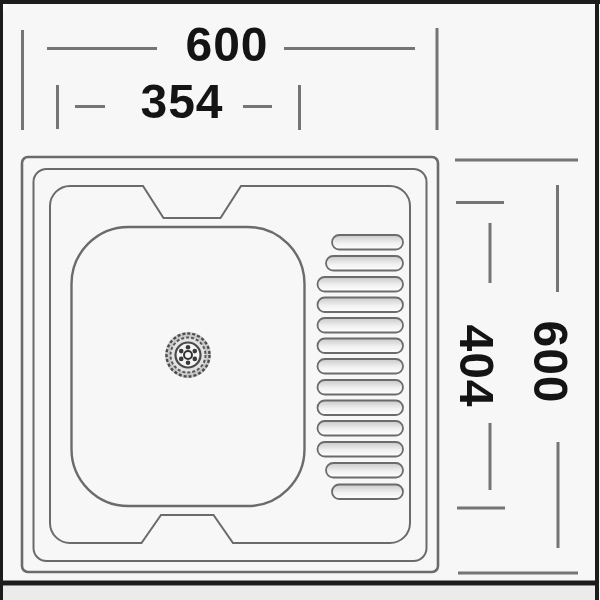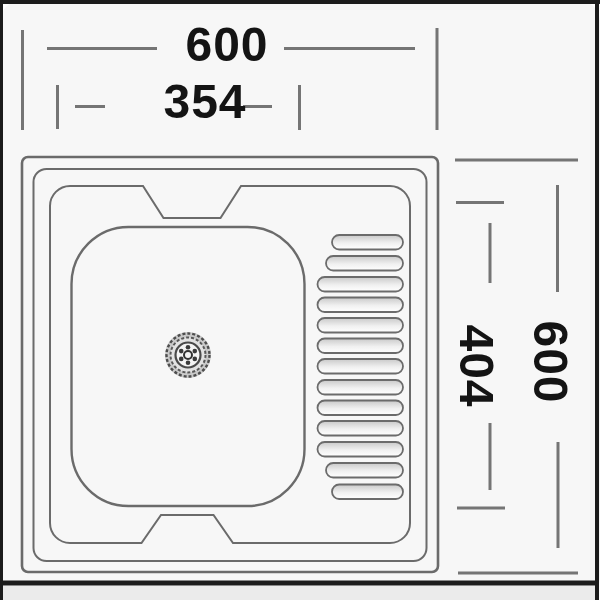--- a/index.html
+++ b/index.html
@@ -108,18 +108,18 @@
         <line x1="456" y1="202.5" x2="504" y2="202.5"></line>
         <line x1="457" y1="508" x2="505" y2="508"></line>
         <line x1="490" y1="223" x2="490" y2="283"></line>
         <line x1="490" y1="423" x2="490" y2="490"></line>
       </g>
     </g>
   </svg>
 
   <div class="dim-label" style="left:227px;top:45px;">600</div>
 
-  <div class="dim-label" style="left:205px;top:102px;">354</div>
+  <div class="dim-label" style="left:182px;top:102px;">354</div>
 
   <div class="dim-label vertical" style="left:550px;top:362px;">600</div>
 
   <div class="dim-label vertical" style="left:476px;top:366px;">404</div>
 </div>
 
 </body></html>

